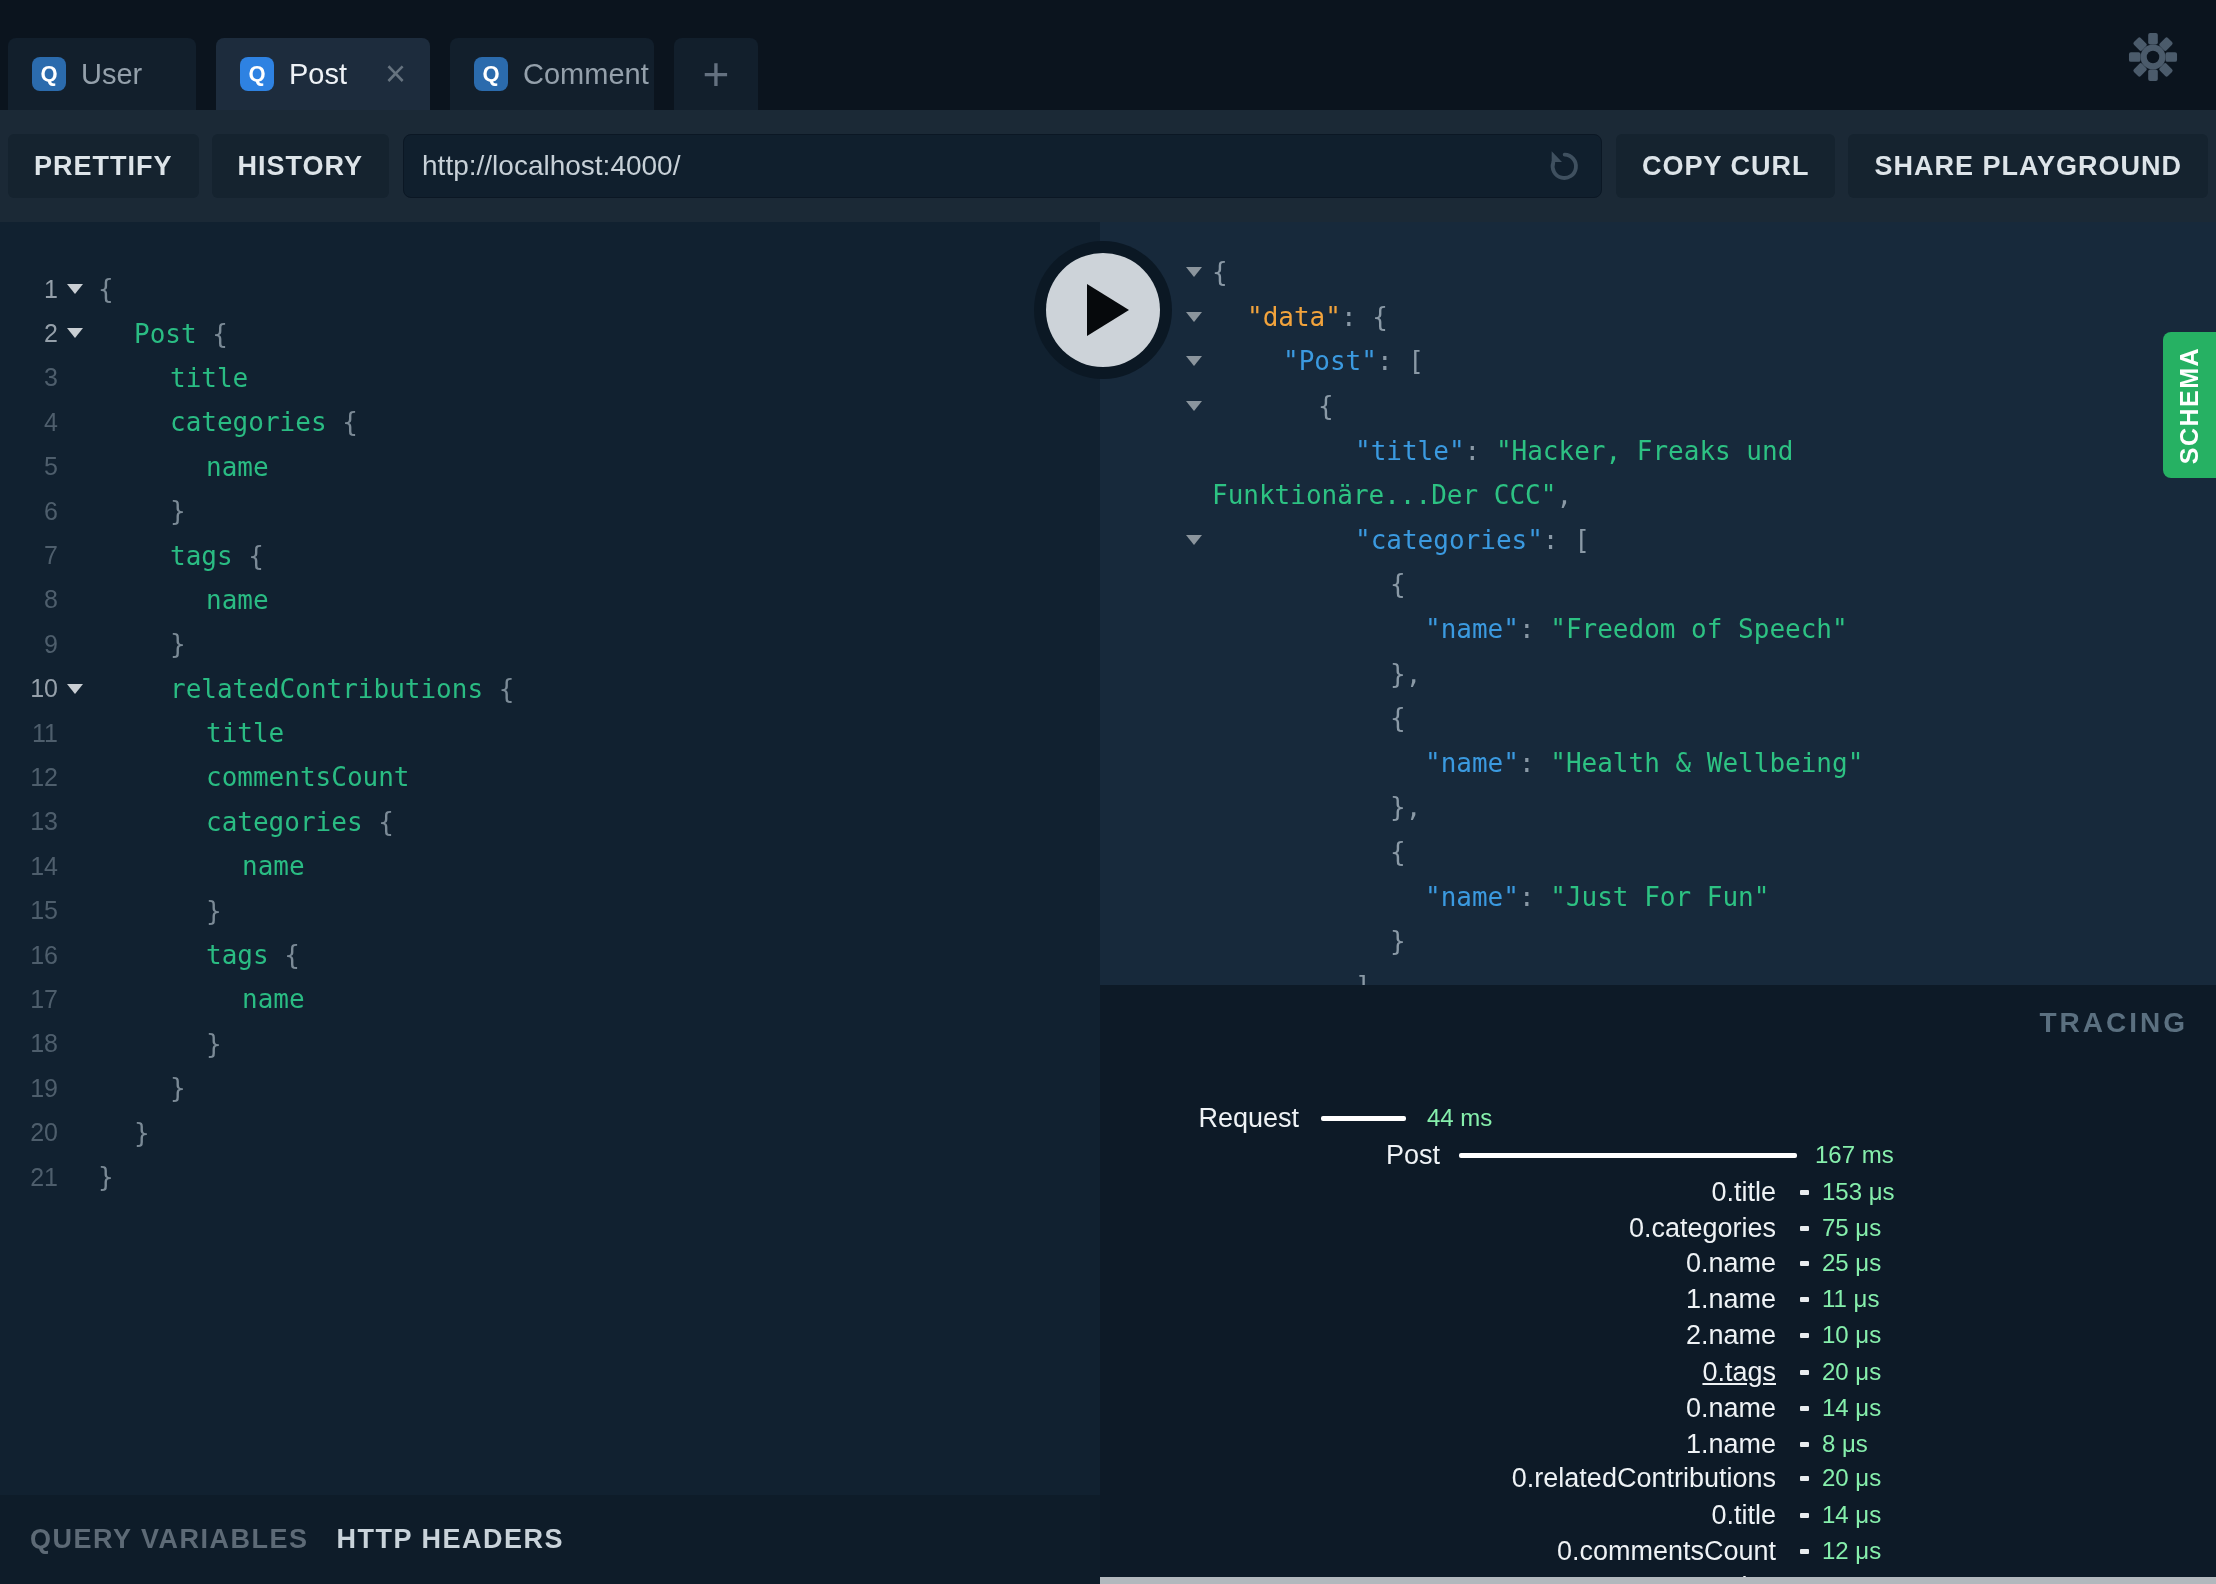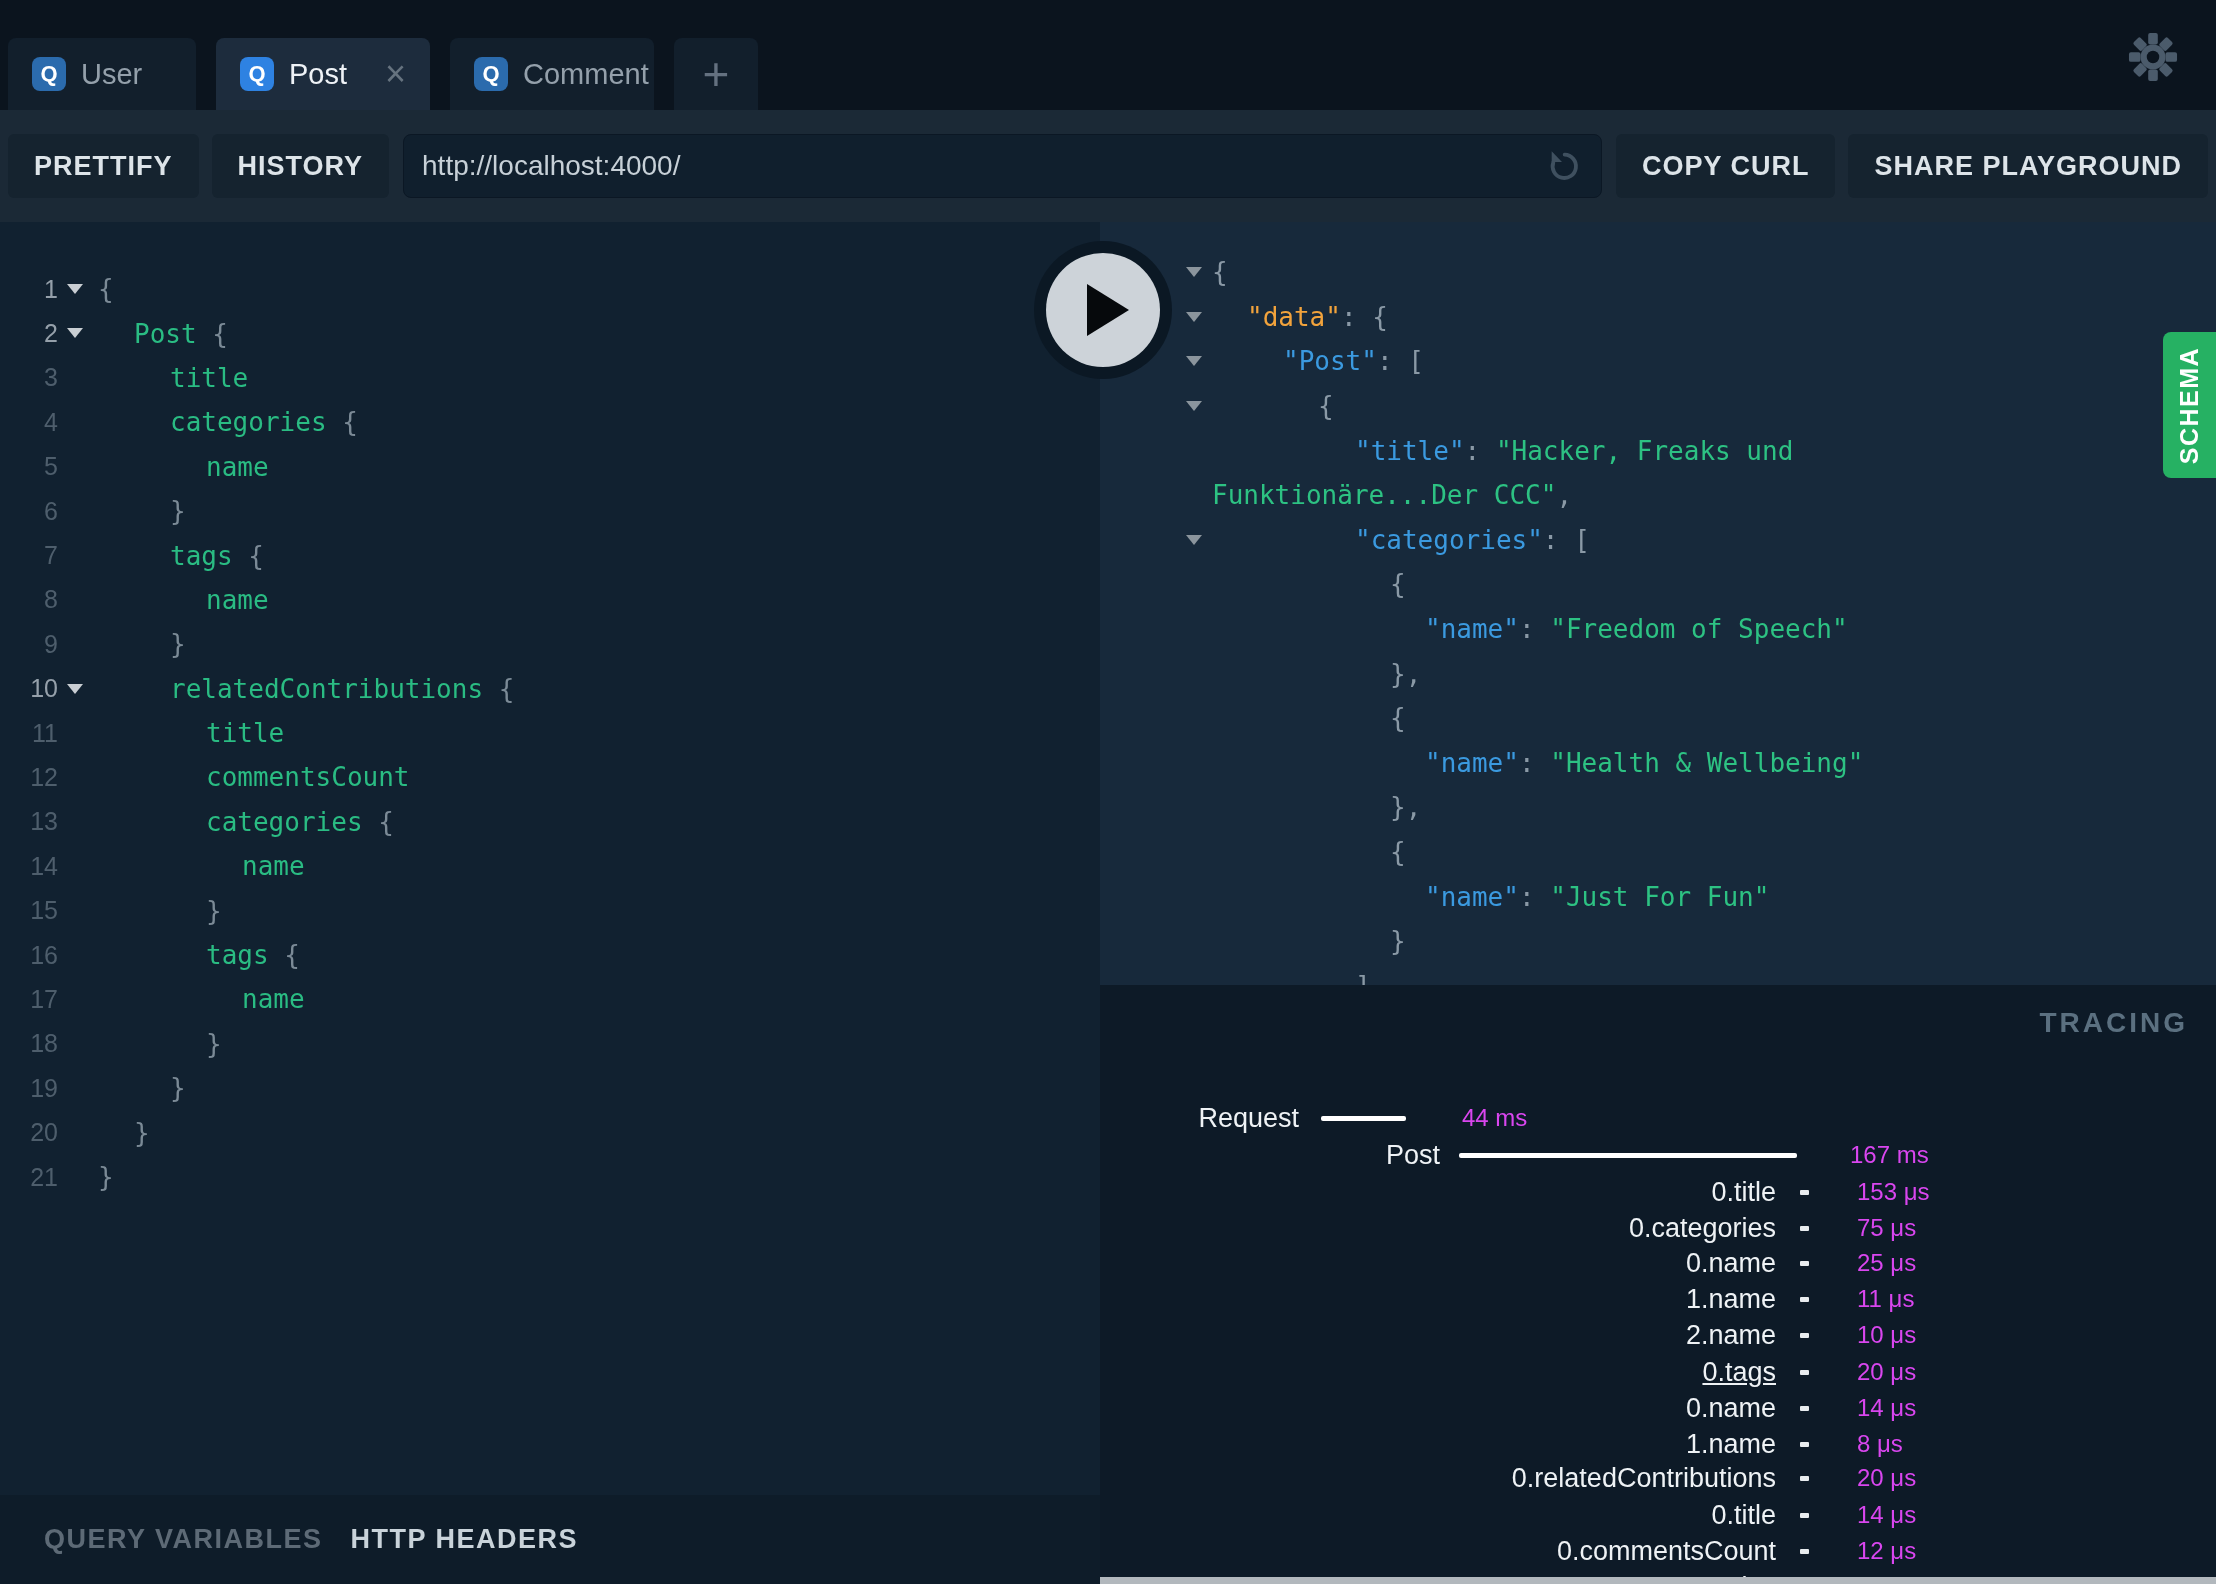--- a/index.html
+++ b/index.html
@@ -76,27 +76,27 @@
 
   
   .schema-tab{position:absolute;right:0;top:332px;width:53px;height:146px;background:var(--c-schema);
               border-radius:8px 0 0 8px;display:flex;align-items:center;justify-content:center;cursor:pointer;z-index:6;}
   .schema-tab span{transform:rotate(-90deg);color:#fff;font-weight:bold;font-size:25px;letter-spacing:1.5px;white-space:nowrap;}
 
   
   .tracing{position:absolute;left:1100px;top:985px;width:1116px;height:599px;background:#0d1a27;overflow:hidden;}
   .tracing-title{position:absolute;right:28px;top:22px;color:#5b7080;font-size:28px;font-weight:bold;letter-spacing:3px;cursor:pointer;}
   .tlabel{position:absolute;color:#eef2f5;font-size:27px;height:32px;line-height:32px;white-space:nowrap;}
-  .tvalue{position:absolute;color:#d946ef;font-size:24px;height:32px;line-height:32px;white-space:nowrap;margin-left:35px;}
+  .tvalue{position:absolute;color:#86efac;font-size:24px;height:32px;line-height:32px;white-space:nowrap;}
   .tbar{position:absolute;height:5px;background:#ffffff;border-radius:2px;}
   .tdash{position:absolute;width:9px;height:5px;background:#e8ecef;border-radius:1px;}
 
   
   .footer{position:absolute;left:0;top:1495px;width:1100px;height:89px;background:#0e1c29;
-          display:flex;align-items:center;gap:28px;padding-left:44px;}
+          display:flex;align-items:center;gap:28px;padding-left:30px;}
   .f-qv{color:#5d6a76;font-size:27px;font-weight:bold;letter-spacing:1.5px;cursor:pointer;}
   .f-hh{color:#c9d3da;font-size:27px;font-weight:bold;letter-spacing:1.5px;cursor:pointer;}
 
   .bottom-strip{position:absolute;left:1100px;top:1577px;width:1116px;height:7px;background:#b2b8bd;}
 </style>
 </head>
 <body>
 
 <div class="topbar">
   <div class="tabs" id="tabs">

